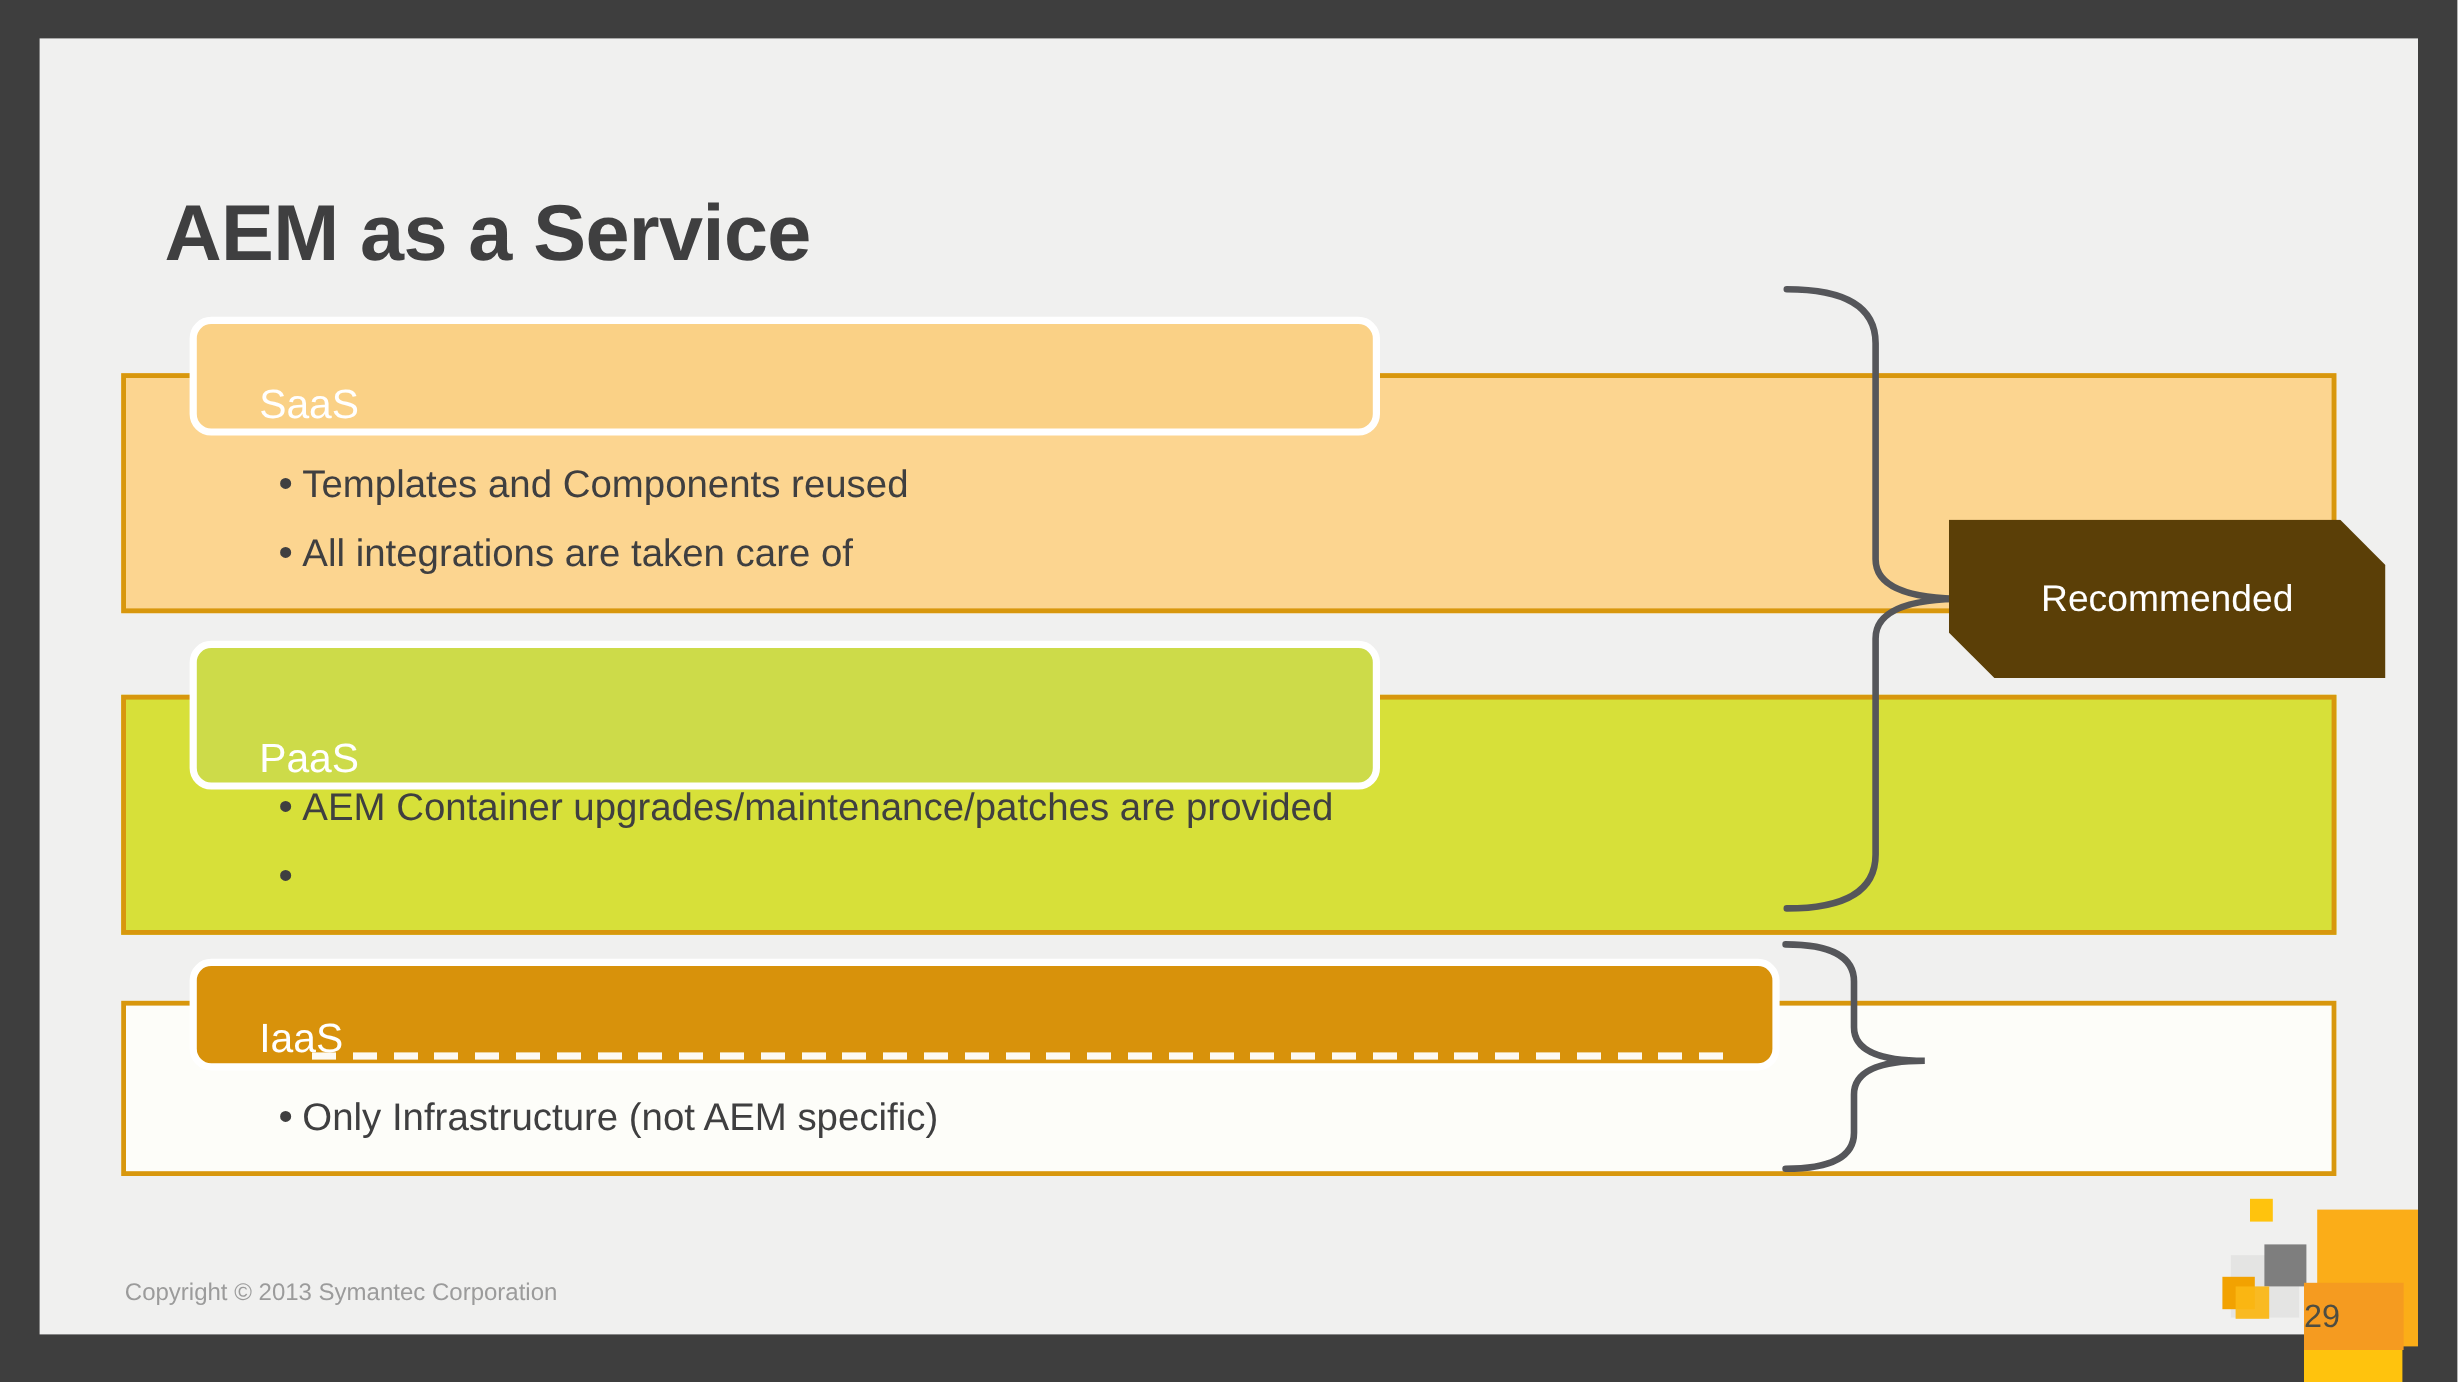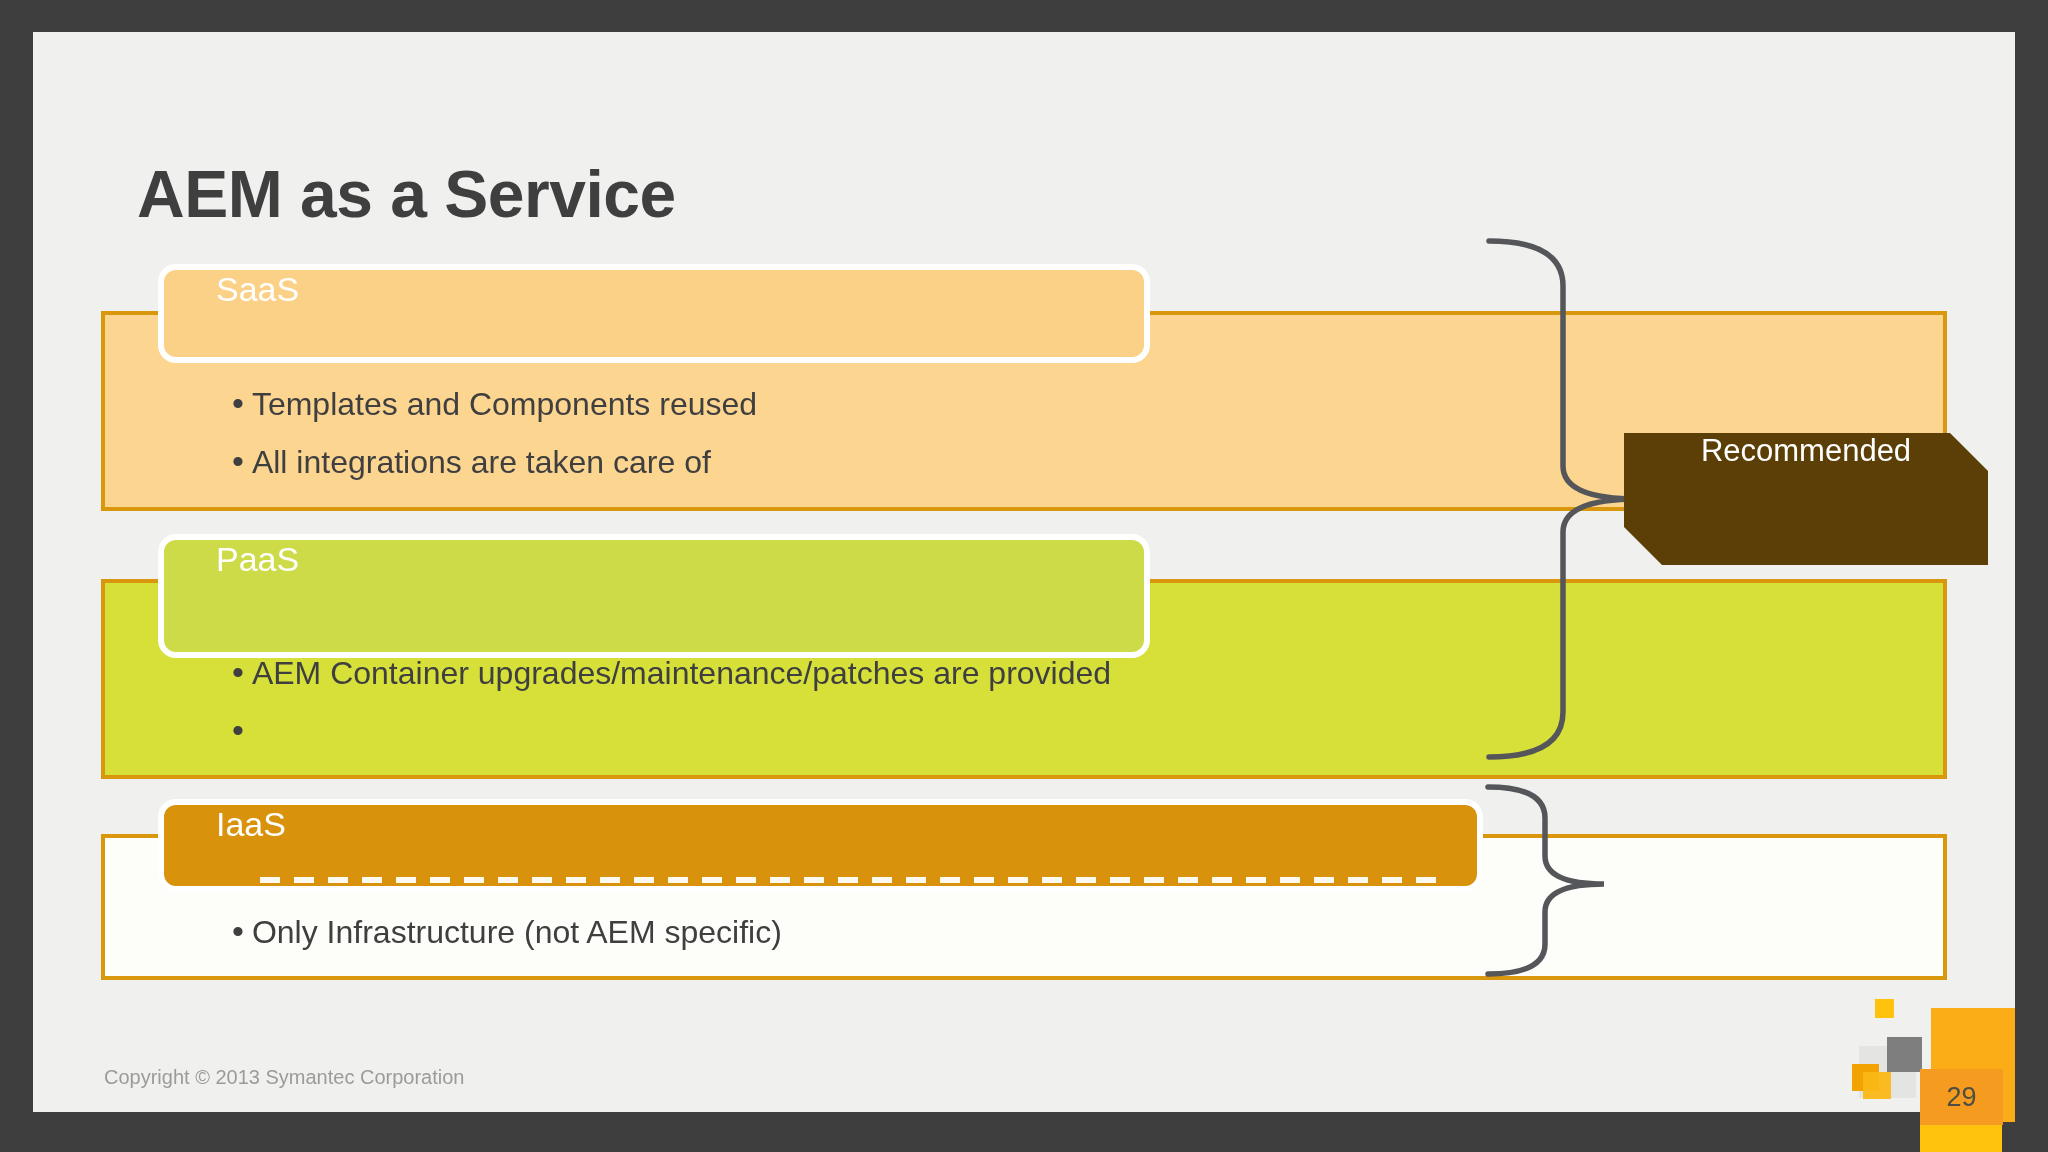--- a/index.html
+++ b/index.html
@@ -18,51 +18,51 @@
   body{font-family:"Liberation Sans","DejaVu Sans",sans-serif;}
   .stage{position:relative;width:2048px;height:1152px;background:var(--frame-dark,#3E3E3E);overflow:hidden;}
   .slide{position:absolute;left:33px;top:32px;width:1982px;height:1080px;background:var(--slide-bg,#F0F0EF);}
   .title{position:absolute;left:104px;top:124px;font-size:66px;font-weight:bold;color:var(--text-dark,#3F3F40);letter-spacing:-0.5px;}
 
   .outer{position:absolute;border:4px solid var(--outline-orange,#D8970D);}
   .outer.saas{left:101px;top:311px;width:1846px;height:200px;background:var(--saas-fill,#FCD590);}
   .outer.paas{left:101px;top:579px;width:1846px;height:200px;background:var(--paas-fill,#D7E039);}
   .outer.iaas{left:101px;top:834px;width:1846px;height:146px;background:var(--iaas-fill,#FDFDF9);}
 
-  .hdr{position:absolute;border:6px solid #fff;border-radius:18px;display:flex;align-items:flex-start;
+  .hdr{position:absolute;border:6px solid #fff;border-radius:18px;display:flex;align-items:flex-end;
        padding-left:52px;color:#fff;font-size:34px;}
   .hdr.saas{left:158px;top:264px;width:992px;height:99px;background:var(--saas-header,#FAD186);}
   .hdr.paas{left:158px;top:534px;width:992px;height:124px;background:var(--paas-header,#CDDB49);}
   .hdr.iaas{left:158px;top:799px;width:1325px;height:93px;background:var(--iaas-header,#D8920B);}
   .dashline{position:absolute;left:260px;top:877px;width:1190px;height:6px;
        background:repeating-linear-gradient(90deg,#fff 0 20px,rgba(255,255,255,0) 20px 34px);opacity:.95;}
 
   .bullets{position:absolute;left:232px;width:1340px;color:var(--text-dark,#3F3F40);font-size:32px;}
   .bullets.saas{top:384px;} .bullets.paas{top:653px;} .bullets.iaas{top:912px;}
   .brow{display:flex;align-items:baseline;height:44px;margin-bottom:14px;}
   .brow .dot{font-size:34px;margin-right:8px;}
 
   .braces{position:absolute;left:0;top:0;width:2048px;height:1152px;pointer-events:none;}
 
   .callout{position:absolute;left:1624px;top:433px;width:364px;height:132px;background:var(--callout-brown,#5B3F07);
        clip-path:polygon(0 0,calc(100% - 38px) 0,100% 38px,100% 100%,38px 100%,0 calc(100% - 38px));
-       display:flex;align-items:flex-start;justify-content:center;color:#fff;font-size:31px;}
+       display:flex;align-items:center;justify-content:center;color:#fff;font-size:31px;}
 
   .copyright{position:absolute;left:104px;top:1066px;font-size:20px;color:var(--text-muted,#9B9B9B);}
 
   .sq{position:absolute;}
   .sq.lightgray{left:1859px;top:1046px;width:57px;height:52px;background:var(--decor-lightgray,#E4E4E3);}
   .sq.gray{left:1887px;top:1037px;width:35px;height:35px;background:var(--decor-gray,#7E7E7E);}
   .sq.sm-orange{left:1852px;top:1064px;width:27px;height:27px;background:var(--decor-small-orange,#F2A201);}
   .sq.sm-yellow{left:1863px;top:1072px;width:28px;height:27px;background:var(--decor-small-yellow,#FBB713);opacity:.93;}
   .sq.amber{left:1931px;top:1008px;width:84px;height:114px;background:var(--decor-amber,#FBAD18);}
   .sq.yellow-top{left:1875px;top:999px;width:19px;height:19px;background:var(--decor-yellow,#FFC30D);}
   .sq.yellow-bottom{left:1920px;top:1125px;width:82px;height:27px;background:var(--decor-yellow,#FFC30D);}
   .sq.page{left:1920px;top:1069px;width:83px;height:56px;background:var(--decor-orange,#F59B20);
-       display:flex;align-items:center;justify-content:center;color:#4D4D42;font-size:27px;}
+       display:flex;align-items:center;justify-content:flex-start;color:#4D4D42;font-size:27px;}
 </style>
 </head>
 <body>
 
 <div class="stage">
   <div class="slide">
     <div class="title">AEM as a Service</div>
   </div>
 
   <div class="outer saas"></div>

